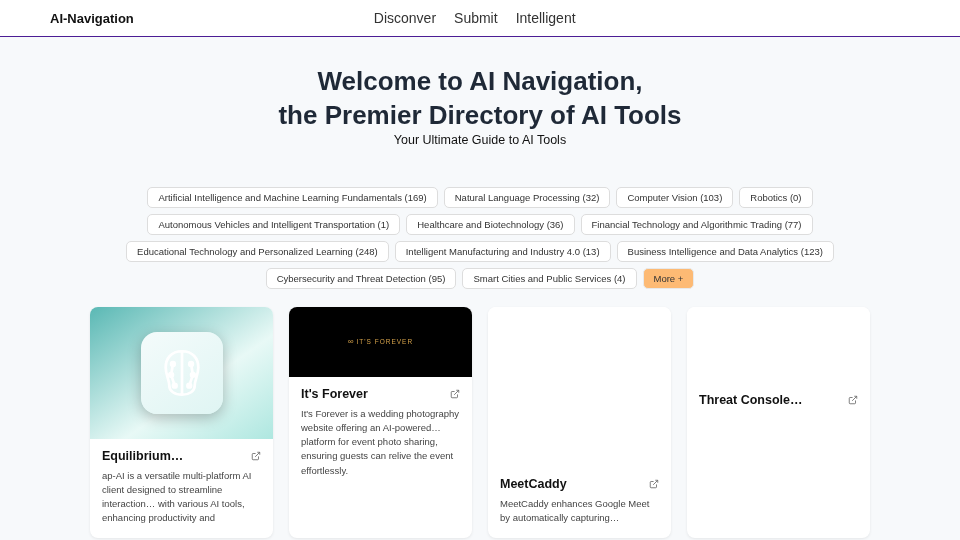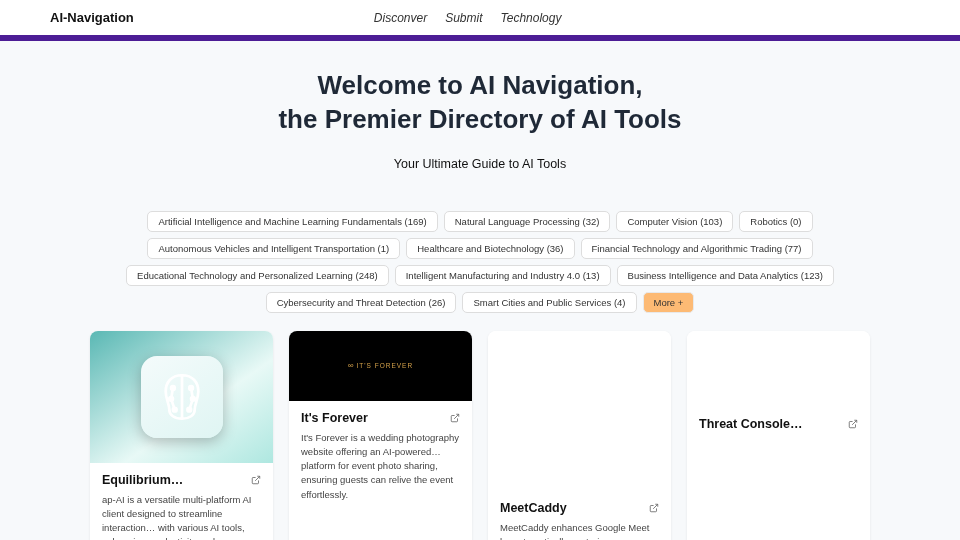--- a/index.html
+++ b/index.html
@@ -6,56 +6,54 @@
     body {
       font-family: -apple-system, BlinkMacSystemFont, 'Segoe UI', sans-serif;
       background: #f7f9fb;
       width: 960px;
       height: 540px;
       overflow: hidden;
     }
     header {
       background: #fff;
       padding: 10px 0;
-      border-bottom: 6px solid #4c1d95;
+      border-bottom: 1px solid #4c1d95;
     }
     .nav-inner {
       max-width: 900px;
       margin: 0 auto;
       display: flex;
       align-items: center;
       padding: 0 20px;
     }
     .brand {
       font-weight: 800;
       font-size: 13px;
       color: #111;
       margin-right: 240px;
     }
     .nav-links {
       display: flex;
       gap: 18px;
     }
     .nav-links a {
-      font-size: 12px;
+      font-size: 14px;
       color: #333;
       text-decoration: none;
       cursor: pointer;
-      font-style: italic;
     }
     .hero { text-align: center; padding: 28px 0 12px; }
     .hero h1 {
       font-size: 26px;
       font-weight: 800;
       color: #1f2937;
       line-height: 1.3;
       text-align: center;
     }
     .hero p {
-      margin-top: 20px;
       font-size: 12.5px;
       color: #111;
     }
     .tags {
       display: flex;
       flex-wrap: wrap;
       justify-content: center;
       gap: 6px;
       max-width: 800px;
       margin: 28px auto 0;
@@ -160,21 +158,21 @@
   </style>
 </head>
 <body>
 
 <header>
   <div class="nav-inner">
     <div class="brand">AI-Navigation</div>
     <nav class="nav-links">
       <a>Disconver</a>
       <a>Submit</a>
-      <a>Technology</a>
+      <a>Intelligent</a>
     </nav>
   </div>
 </header>
 
 <section class="hero">
   <h1>
     <span>Welcome to AI Navigation,</span><br>
     <span>the Premier Directory of AI Tools</span>
   </h1>
   <p>Your Ultimate Guide to AI Tools</p>
@@ -184,21 +182,21 @@
   <span class="tag">Artificial Intelligence and Machine Learning Fundamentals (169)</span>
   <span class="tag">Natural Language Processing (32)</span>
   <span class="tag">Computer Vision (103)</span>
   <span class="tag">Robotics (0)</span>
   <span class="tag">Autonomous Vehicles and Intelligent Transportation (1)</span>
   <span class="tag">Healthcare and Biotechnology (36)</span>
   <span class="tag">Financial Technology and Algorithmic Trading (77)</span>
   <span class="tag">Educational Technology and Personalized Learning (248)</span>
   <span class="tag">Intelligent Manufacturing and Industry 4.0 (13)</span>
   <span class="tag">Business Intelligence and Data Analytics (123)</span>
-  <span class="tag">Cybersecurity and Threat Detection (26)</span>
+  <span class="tag">Cybersecurity and Threat Detection (95)</span>
   <span class="tag">Smart Cities and Public Services (4)</span>
   <span class="tag more">More +</span>
 </div>
 
 <div class="cards">
 
   <div class="card">
     <div class="thumb ai">
       <div class="brain-frame">
         <svg width="58" height="58" viewBox="0 0 64 64">

